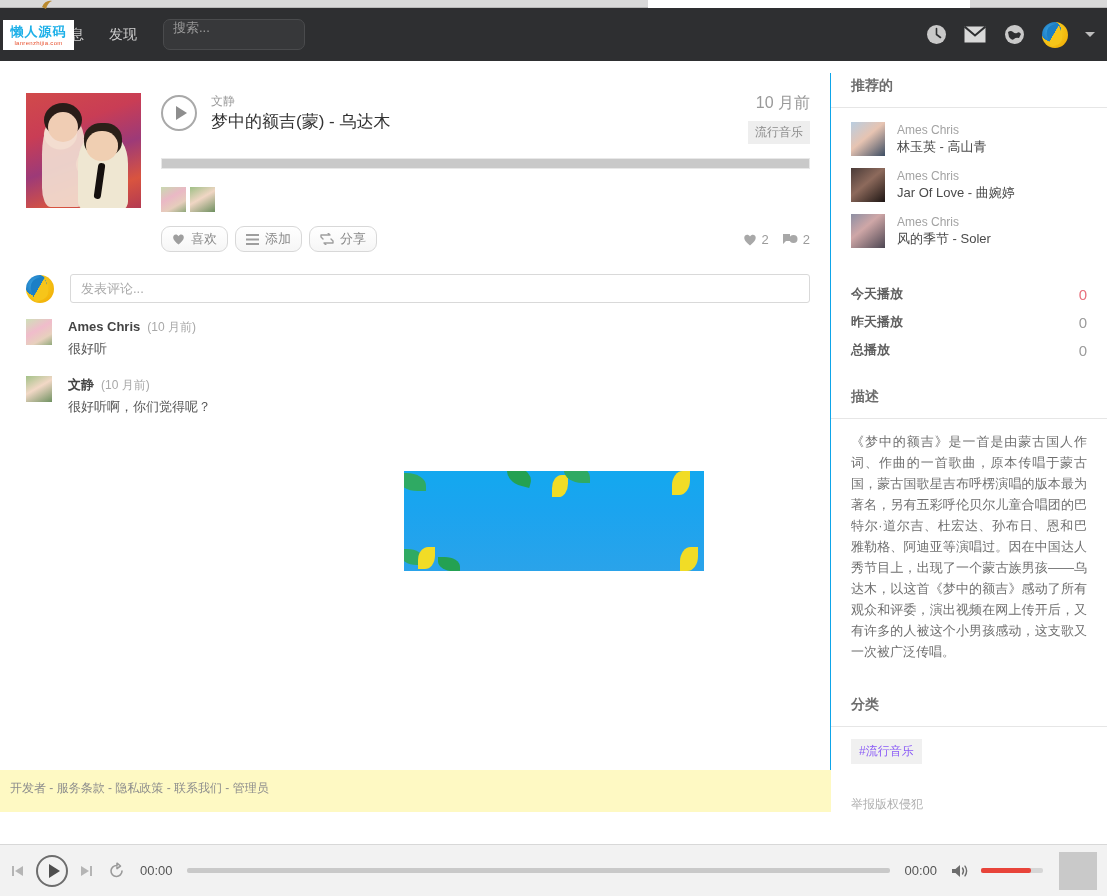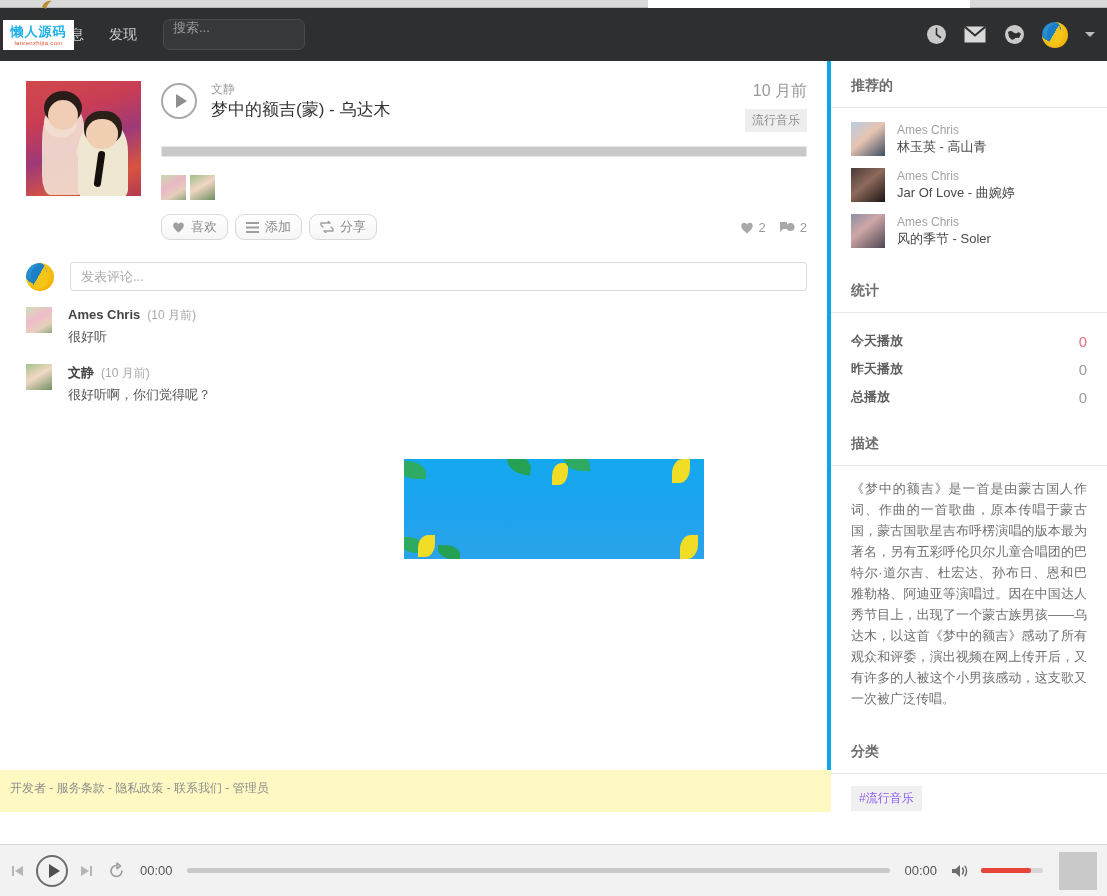--- a/index.html
+++ b/index.html
@@ -60,21 +60,21 @@
     position:absolute; left:3px; top:12px; width:71px; height:30px;
     background:#fff; display:flex; flex-direction:column;
     align-items:center; justify-content:center; line-height:1; z-index:5;
   }
   .watermark .wm-main { font-size:13px; font-weight:bold; color:#1eb0e8; letter-spacing:1px; }
   .watermark .wm-sub  { font-size:6px; color:#e8512f; letter-spacing:0.3px; margin-top:2px;}
   .wm-bird { position:absolute; left:40px; top:-10px; width:14px;height:14px; z-index:6;}
 
   
   .page { display:flex; height: 751px; }
-  .main-col { width: 831px; border-right:4px solid #0ea5e9; position:relative; background:#fff; }
+  .main-col { width: 831px; border-right:1px solid #0ea5e9; position:relative; background:#fff;margin-top:12px; }
   .side-col { width: 276px; background:#fff; }
 
   
   .track { display:flex; padding: 20px 20px 0 26px; }
   .track-art {
     width:115px;height:115px;flex:none;
     background:
       radial-gradient(ellipse at 30% 36%, #f4d9c8 0 14%, transparent 15%),
       radial-gradient(ellipse at 52% 62%, #e8c3a4 0 11%, transparent 12%),
       linear-gradient(160deg,#d14a4a 0%, #c93d55 30%, #9d3a78 55%, #d9543f 80%, #b33a52 100%);
@@ -426,21 +426,20 @@
       </div>
       <div class="rec-item">
         <div class="rec-art r3"></div>
         <div class="rec-txt">
           <div class="rec-user">Ames Chris</div>
           <div class="rec-title">风的季节 - Soler</div>
         </div>
       </div>
     </div>
 
-    <div class="side-section-title">统计</div>
     <div class="stat-list">
       <div class="stat-row">
         <span class="stat-label">今天播放</span>
         <span class="stat-value accent">0</span>
       </div>
       <div class="stat-row">
         <span class="stat-label">昨天播放</span>
         <span class="stat-value">0</span>
       </div>
       <div class="stat-row">

